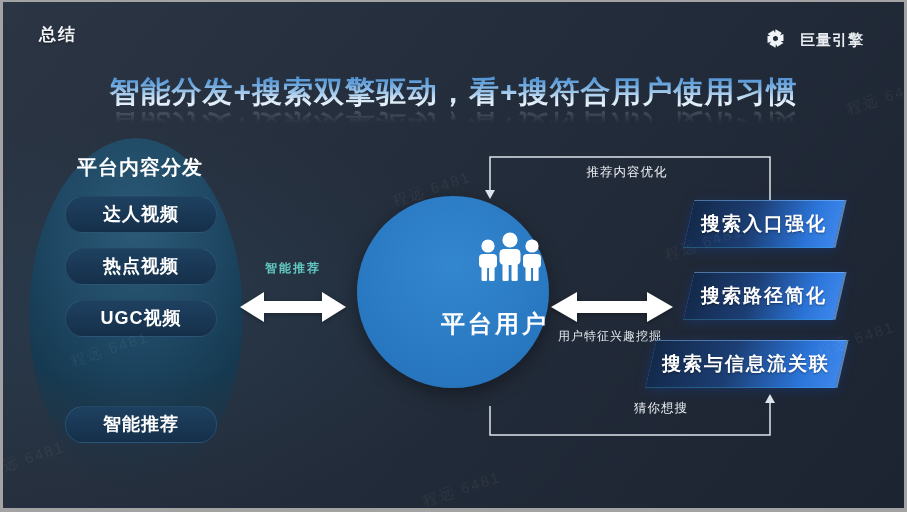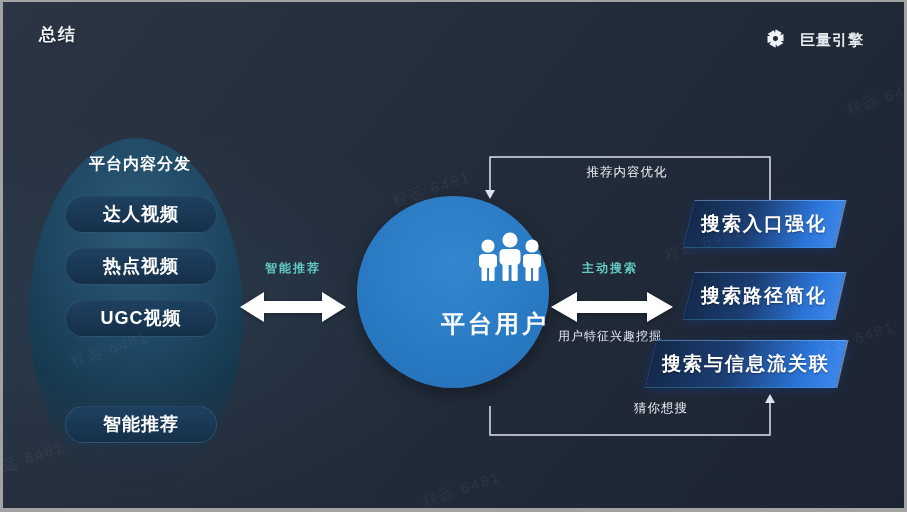--- a/index.html
+++ b/index.html
@@ -22,21 +22,21 @@
     background:linear-gradient(180deg,#3f84cd 0%,#6ea8dd 32%,#d9eaf8 70%,#ffffff 100%);
     -webkit-background-clip:text;background-clip:text;color:transparent;
     -webkit-box-reflect:below -8px linear-gradient(to bottom,rgba(0,0,0,0) 55%,rgba(0,0,0,.28) 100%);}
 
   
   .ellipse{left:26px;top:136px;width:214px;height:354px;border-radius:50%;
     background:linear-gradient(180deg,#2e5e7a 0%,#20496294 0.1%,#1e4763 34%,#173a51 62%,rgba(22,52,70,0) 98%);
     background:radial-gradient(95% 80% at 50% 26%, #2c5b77 0%, #1e4763 42%, #163a51 66%, rgba(22,52,70,0.35) 88%, rgba(22,52,70,0) 100%);
     -webkit-mask-image:linear-gradient(180deg,#000 66%,rgba(0,0,0,.5) 84%,transparent 99%);
             mask-image:linear-gradient(180deg,#000 66%,rgba(0,0,0,.5) 84%,transparent 99%);}
-  .ellipse-heading{left:62px;top:152px;width:150px;text-align:center;font-size:16px;font-weight:700;color:#ffffff;letter-spacing:1px;}
+  .ellipse-heading{left:62px;top:152px;width:150px;text-align:center;font-size:20px;font-weight:700;color:#ffffff;letter-spacing:1px;}
   .pill{left:62px;width:150px;height:35px;line-height:35px;text-align:center;border-radius:18px;
     background:linear-gradient(180deg,#1e4161,#152f49);
     border:1px solid rgba(96,156,196,.22);
     font-size:18px;font-weight:700;color:#ffffff;letter-spacing:1px;}
   .pill1{top:194px;} .pill2{top:246px;} .pill3{top:298px;} .pill4{top:351px;} .pill5{top:404px;}
 
   
   .user-circle{left:354px;top:194px;width:192px;height:192px;border-radius:50%;
     background:radial-gradient(circle at 50% 36%,#3387cf 0%,#2979c2 62%,#226fb7 100%);
     box-shadow:0 6px 18px rgba(0,0,0,.35);
@@ -94,20 +94,21 @@
             <path d="M0,-10.5 L7,-6.5 L3.8,-1 L-0.8,-3.6 Z" transform="rotate(120)"></path>
             <path d="M0,-10.5 L7,-6.5 L3.8,-1 L-0.8,-3.6 Z" transform="rotate(180)"></path>
             <path d="M0,-10.5 L7,-6.5 L3.8,-1 L-0.8,-3.6 Z" transform="rotate(240)"></path>
             <path d="M0,-10.5 L7,-6.5 L3.8,-1 L-0.8,-3.6 Z" transform="rotate(300)"></path>
           </g>
         </svg>
       </span>
       <span class="logo-text">巨量引擎</span>
     </div>
 
+    <div class="abs title">智能分发+搜索双擎驱动，看+搜符合用户使用习惯</div>
 
     <div class="abs ellipse"></div>
     <div class="abs ellipse-heading">平台内容分发</div>
     <div class="abs pill pill1">达人视频</div>
     <div class="abs pill pill2">热点视频</div>
     <div class="abs pill pill3">UGC视频</div>
     <div class="abs pill pill5">智能推荐</div>
 
     <div class="abs arrow-label la-label">智能推荐</div>
     <svg class="abs la-svg" width="106" height="34" viewBox="0 0 106 34">
@@ -127,21 +128,20 @@
           <rect x="62" y="37" width="5.6" height="14" rx="1.5"></rect>
           <circle cx="39" cy="10" r="7.6"></circle>
           <rect x="28.5" y="19" width="21" height="16" rx="4.5"></rect>
           <rect x="31.5" y="34" width="6.2" height="17" rx="1.5"></rect>
           <rect x="40.5" y="34" width="6.2" height="17" rx="1.5"></rect>
         </svg>
       </div>
       <div class="circle-label">平台用户</div>
     </div>
 
-    <div class="abs arrow-label ra-label">主动搜索</div>
     <svg class="abs ra-svg" width="122" height="34" viewBox="0 0 122 34">
       <polygon class="dbl-arrow" points="0,17 26,2 26,11 96,11 96,2 122,17 96,32 96,23 26,23 26,32"></polygon>
     </svg>
     <div class="abs ra-sub">用户特征兴趣挖掘</div>
 
     <div class="abs sbox sbox1">
       <span>搜索入口强化</span>
     </div>
     <div class="abs sbox sbox2">
       <span>搜索路径简化</span>

